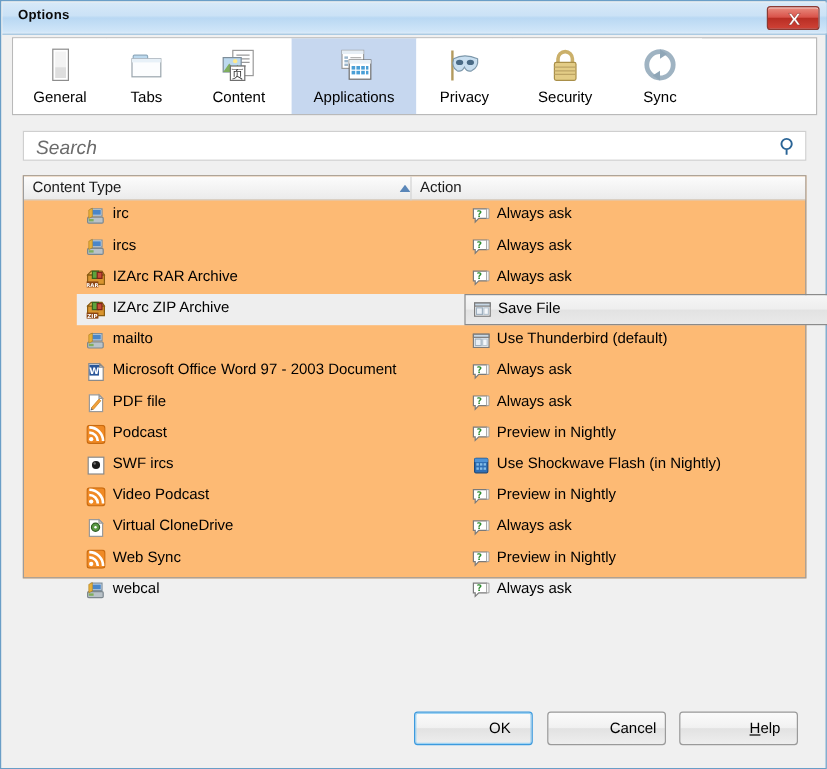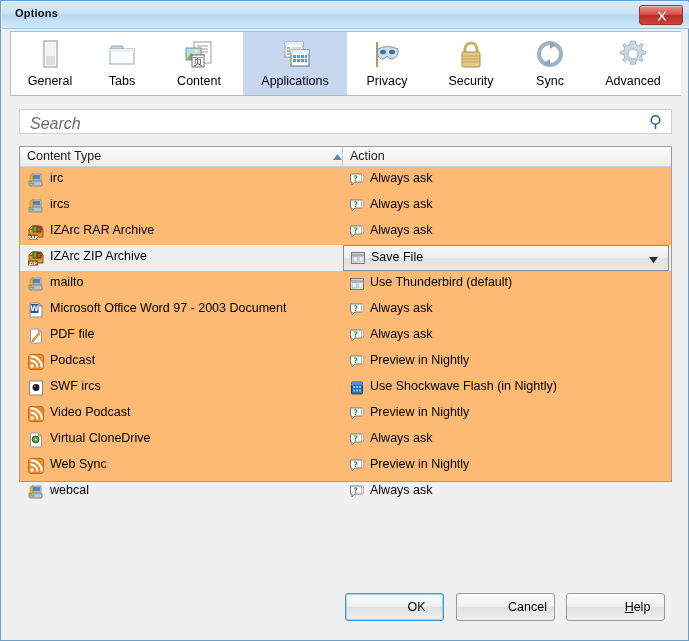--- a/index.html
+++ b/index.html
@@ -80,21 +80,21 @@
     position:relative;height:20px;
     box-sizing:border-box;
     background:linear-gradient(to bottom,#fcfcfc 0%,#f3f3f3 55%,#ebebeb 100%);
     border-bottom:1px solid #d2d2d2;
   }
   .hcell{position:absolute;top:2px;font-size:12.5px;color:#1a1a1a;}
   .hcell.c1{left:7px;}
   .hcell.c2{left:330px;}
   .hsep{position:absolute;left:322px;top:0;width:1px;height:20px;background:#d2d2d2;}
   .sortarrow{position:absolute;left:313px;top:7px;}
-  .rows{position:relative;}
+  .rows{position:relative;padding-left:44px;}
   .row{
     position:relative;height:26px;box-sizing:border-box;
     cursor:default;
   }
   .row.selected{background:#eeeeee;}
   .cell-type{position:absolute;left:0;top:0;width:322px;height:26px;}
   .cell-act{position:absolute;left:322px;top:0;width:329px;height:26px;}
   .ic{position:absolute;left:8px;top:5px;width:16px;height:16px;}
   .cell-act .ic{left:7px;}
   .lbl{position:absolute;left:30px;top:4px;font-size:12.5px;color:#000;white-space:nowrap;}
@@ -254,31 +254,20 @@
       <div class="ticon">
         <svg width="30" height="32" viewBox="0 0 30 32">
           <path d="M15 4 a11 11 0 0 1 0 22 a11 11 0 0 1 0 -22 Z" fill="none" stroke="#9fb3c2" stroke-width="4"></path>
           <path d="M15 2 l6 4 l-6 4 Z" fill="#8fa6b7"></path>
           <path d="M15 28 l-6 -4 l6 -4 Z" fill="#8fa6b7"></path>
         </svg>
       </div>
       <div class="tlabel">Sync</div>
     </div>
 
-    <div class="tab" style="width:96px">
-      <div class="ticon">
-        <svg width="32" height="32" viewBox="0 0 32 32">
-          <g fill="#c8d8e4" stroke="#9fb4c4" stroke-width="1">
-            <path d="M16 2 l2.4 0 l.7 3.6 l2.6 1.1 l2.9 -2.2 l1.7 1.7 l-2.2 2.9 l1.1 2.6 l3.6 .7 l0 2.4 l-3.6 .7 l-1.1 2.6 l2.2 2.9 l-1.7 1.7 l-2.9 -2.2 l-2.6 1.1 l-.7 3.6 l-2.4 0 l-2.4 0 l-.7 -3.6 l-2.6 -1.1 l-2.9 2.2 l-1.7 -1.7 l2.2 -2.9 l-1.1 -2.6 l-3.6 -.7 l0 -2.4 l3.6 -.7 l1.1 -2.6 l-2.2 -2.9 l1.7 -1.7 l2.9 2.2 l2.6 -1.1 l.7 -3.6 Z"></path>
-          </g>
-          <circle cx="16" cy="15" r="5" fill="#ffffff" stroke="#9fb4c4"></circle>
-        </svg>
-      </div>
-      <div class="tlabel">Advanced</div>
-    </div>
 
   </div>
 
   <div class="searchbox">
     <input class="sinput" type="text" value="" placeholder="Search" style="">
     <span class="search-icon">
       <svg width="15" height="16" viewBox="0 0 15 16">
         <circle cx="6.5" cy="6" r="4.3" fill="none" stroke="#2a6496" stroke-width="1.6"></circle>
         <line x1="6.5" y1="10.3" x2="6.5" y2="15" stroke="#2a6496" stroke-width="1.6"></line>
       </svg>

